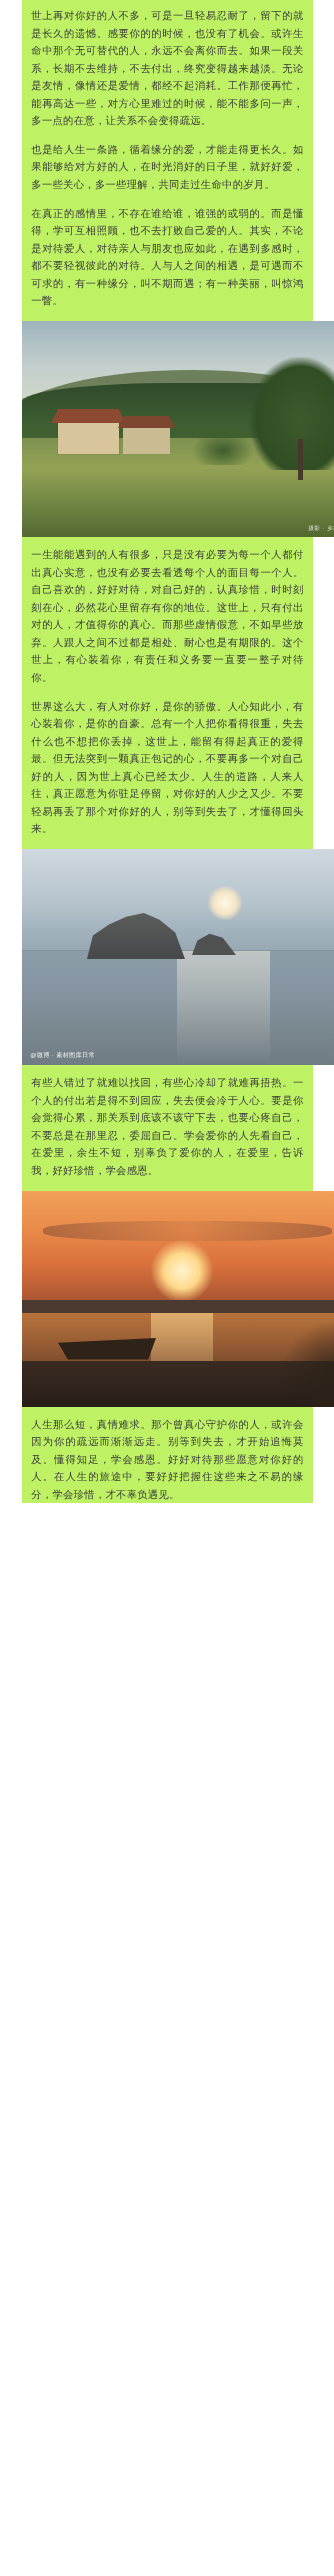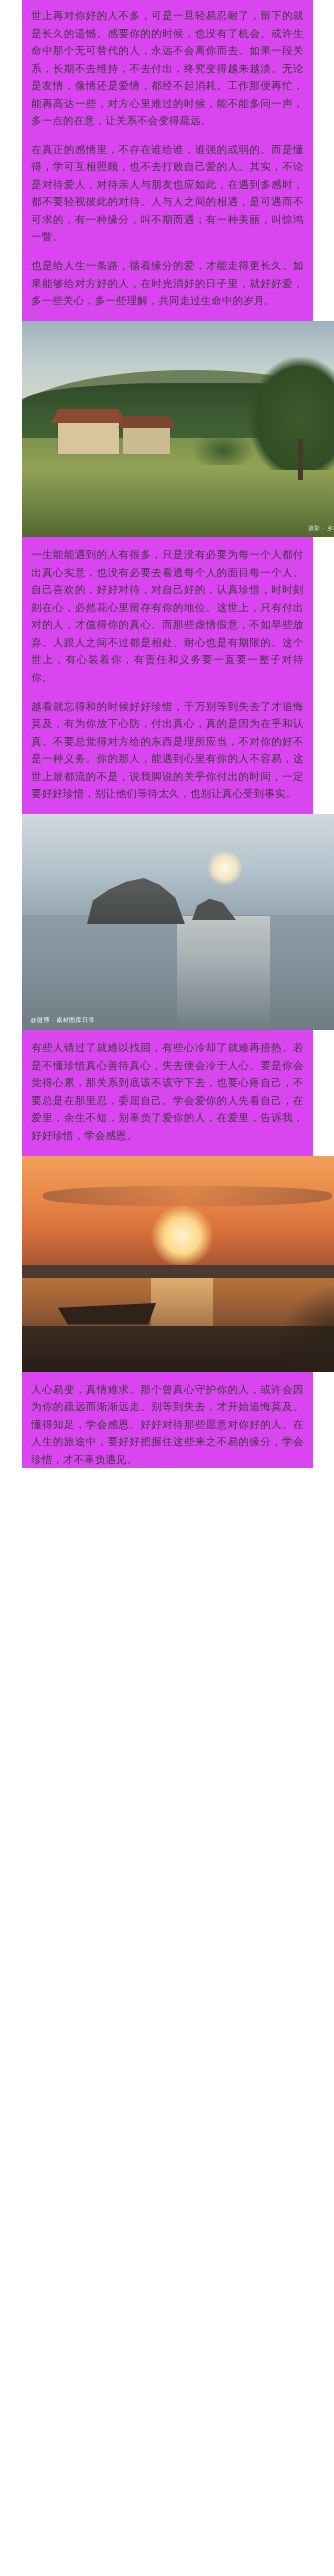--- a/index.html
+++ b/index.html
@@ -7,21 +7,21 @@
     padding: 0;
     background: #ffffff;
   }
   body {
     width: 335px;
     font-family: "Liberation Sans", sans-serif;
   }
   .page {
     width: 291px;
     margin: 0 auto;
-    background: #d946ef;
+    background: #bef264;
     position: relative;
   }
   .para {
     font-size: 10.3px;
     line-height: 17.5px;
     color: #3a3a3a;
     text-align: justify;
     padding: 0 9.3px;
     margin: 0 0 11.3px 0;
     letter-spacing: 0.3px;
@@ -166,58 +166,58 @@
     position:absolute; right:0; top:129px; width:77px; height:88px;
     background: radial-gradient(ellipse at 80% 70%, #2c2218 0%, rgba(44,34,24,0) 72%);
   }
 </style>
 </head>
 <body>
 
 <div class="page">
 
   <p class="para">世上再对你好的人不多，可是一旦轻易忍耐了，留下的就是长久的遗憾。感要你的的时候，也没有了机会。或许生命中那个无可替代的人，永远不会离你而去。如果一段关系，长期不去维持，不去付出，终究变得越来越淡。无论是友情，像情还是爱情，都经不起消耗。工作那便再忙，能再高达一些，对方心里难过的时候，能不能多问一声，多一点的在意，让关系不会变得疏远。</p>
+  <p class="para">也是给人生一条路，循着缘分的爱，才能走得更长久。如果能够给对方好的人，在时光消好的日子里，就好好爱，多一些关心，多一些理解，共同走过生命中的岁月。</p>
   <p class="para">在真正的感情里，不存在谁给谁，谁强的或弱的。而是懂得，学可互相照顾，也不去打败自己爱的人。其实，不论是对待爱人，对待亲人与朋友也应如此，在遇到多感时，都不要轻视彼此的对待。人与人之间的相遇，是可遇而不可求的，有一种缘分，叫不期而遇；有一种美丽，叫惊鸿一瞥。</p>
-  <p class="para">也是给人生一条路，循着缘分的爱，才能走得更长久。如果能够给对方好的人，在时光消好的日子里，就好好爱，多一些关心，多一些理解，共同走过生命中的岁月。</p>
 
   <div class="photo ph1">
     <div class="sky"></div>
     <div class="hill"></div>
     <div class="treeline"></div>
     <div class="field"></div>
     <div class="house"></div>
     <div class="house2"></div>
     <div class="shrub"></div>
     <div class="bigtree"></div>
     <div class="wm">摄影 · 乡村风光</div>
   </div>
 
   <p class="para">一生能能遇到的人有很多，只是没有必要为每一个人都付出真心实意，也没有必要去看透每个人的面目每一个人。自己喜欢的，好好对待，对自己好的，认真珍惜，时时刻刻在心，必然花心里留存有你的地位。这世上，只有付出对的人，才值得你的真心。而那些虚情假意，不如早些放弃。人跟人之间不过都是相处、耐心也是有期限的。这个世上，有心装着你，有责任和义务要一直要一整子对待你。</p>
-  <p class="para">越看就忘得和的时候好好珍惜，千万别等到失去了才追悔莫及，有为你放下心防，付出真心，真的是因为在乎和认真。不要总觉得对方给的东西是理所应当，不对你的好不是一种义务。你的那人，能遇到心里有你的人不容易，这世上最都流的不是，说我脚说的关乎你付出的时间，一定要好好珍惜，别让他们等待太久，也别让真心受到事实。</p>
+  <p class="para">世界这么大，有人对你好，是你的骄傲。人心知此小，有心装着你，是你的自豪。总有一个人把你看得很重，失去什么也不想把你丢掉，这世上，能留有得起真正的爱得最。但无法突到一颗真正包记的心，不要再多一个对自己好的人，因为世上真心已经太少。人生的道路，人来人往，真正愿意为你驻足停留，对你好的人少之又少。不要轻易再丢了那个对你好的人，别等到失去了，才懂得回头来。</p>
 
   <div class="photo ph2">
     <div class="sun"></div>
     <div class="horizon"></div>
     <div class="water"></div>
     <div class="glare"></div>
     <div class="rock"></div>
     <div class="rock2"></div>
     <div class="wm">@微博 · 素材图库日常</div>
   </div>
 
-  <p class="para">有些人错过了就难以找回，有些心冷却了就难再捂热。若是不懂珍惜真心善待真心，失去便会冷于人心。要是你会觉得心累，那关系到底该不该守下去，也要心疼自己，不要总是在那里忍，委屈自己。学会爱你的人先看自己，在爱里，余生不短，别辜负了爱你的人，在爱里，告诉我，好好珍惜，学会感恩。</p>
+  <p class="para">有些人错过了就难以找回，有些心冷却了就难再捂热。一个人的付出若是得不到回应，失去便会冷于人心。要是你会觉得心累，那关系到底该不该守下去，也要心疼自己，不要总是在那里忍，委屈自己。学会爱你的人先看自己，在爱里，余生不短，别辜负了爱你的人，在爱里，告诉我，好好珍惜，学会感恩。</p>
 
   <div class="photo ph3">
     <div class="cloud"></div>
     <div class="sun3"></div>
     <div class="far"></div>
     <div class="lake"></div>
     <div class="refl"></div>
     <div class="boat"></div>
     <div class="bank"></div>
     <div class="grass"></div>
     <div class="wm"></div>
   </div>
 
-  <p class="para">人心易变，真情难求。那个曾真心守护你的人，或许会因为你的疏远而渐渐远走。别等到失去，才开始追悔莫及。懂得知足，学会感恩。好好对待那些愿意对你好的人。在人生的旅途中，要好好把握住这些来之不易的缘分，学会珍惜，才不辜负遇见。</p>
+  <p class="para">人生那么短，真情难求。那个曾真心守护你的人，或许会因为你的疏远而渐渐远走。别等到失去，才开始追悔莫及。懂得知足，学会感恩。好好对待那些愿意对你好的人。在人生的旅途中，要好好把握住这些来之不易的缘分，学会珍惜，才不辜负遇见。</p>
 
 </div>
 
 
 </body></html>

